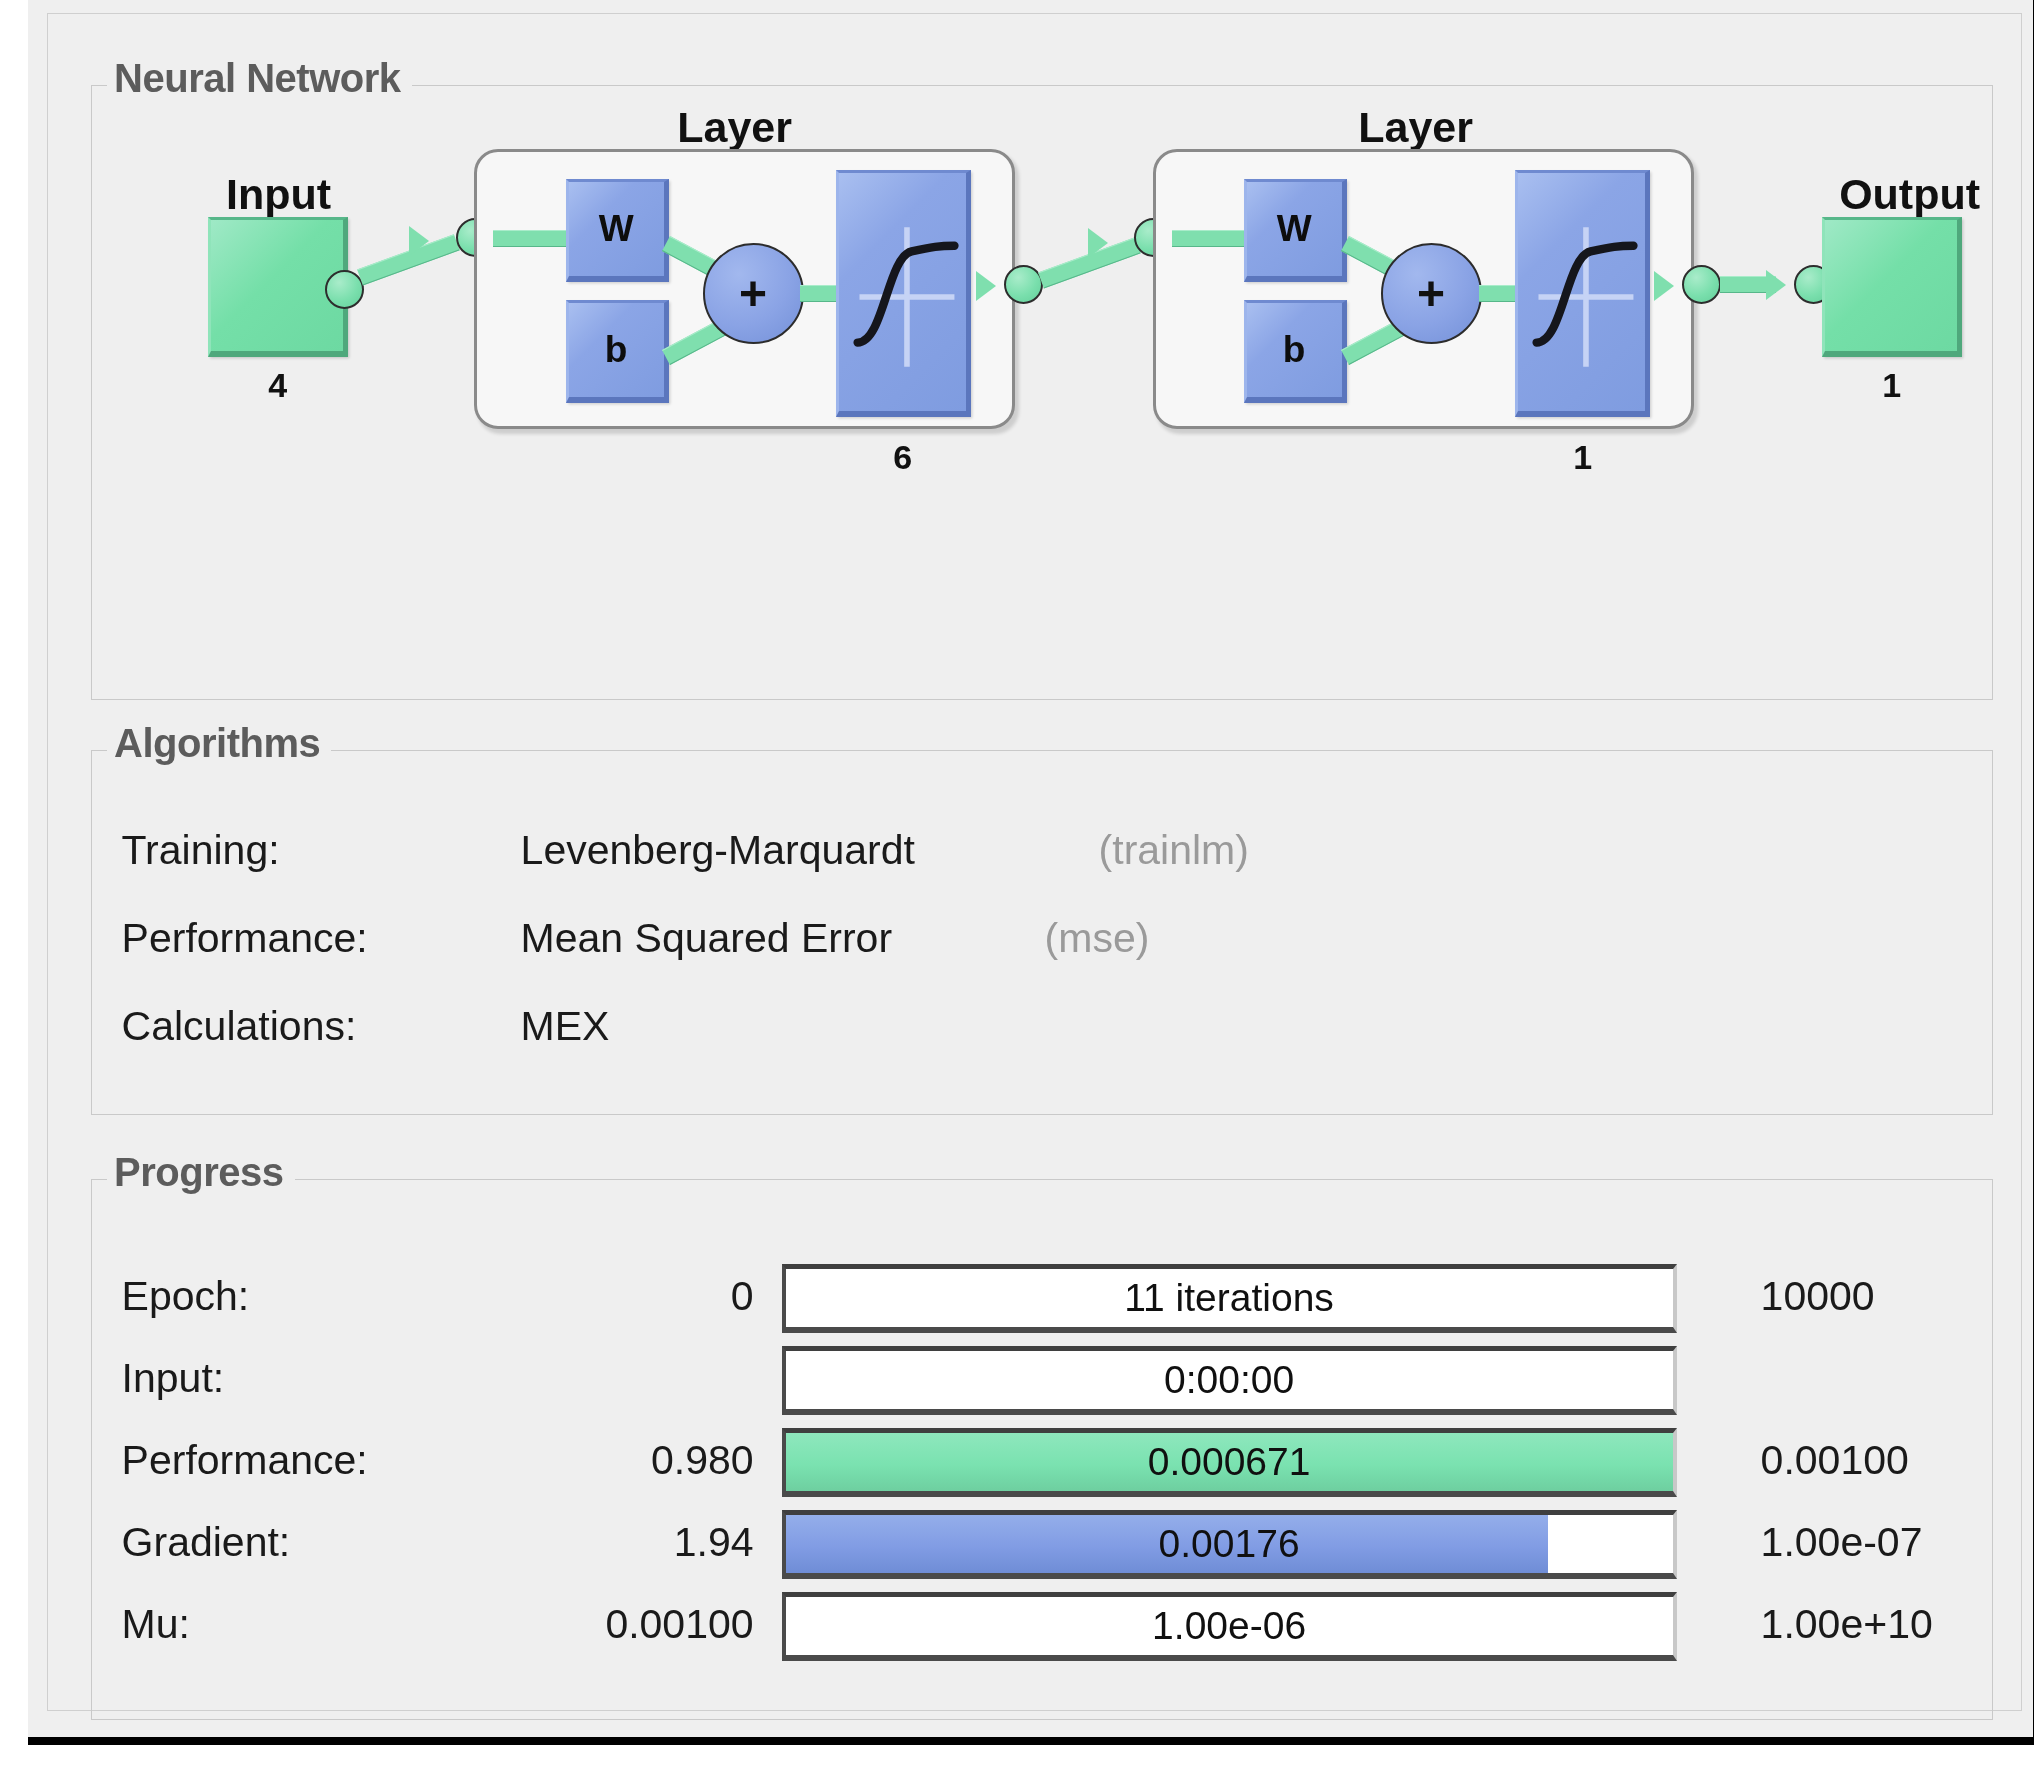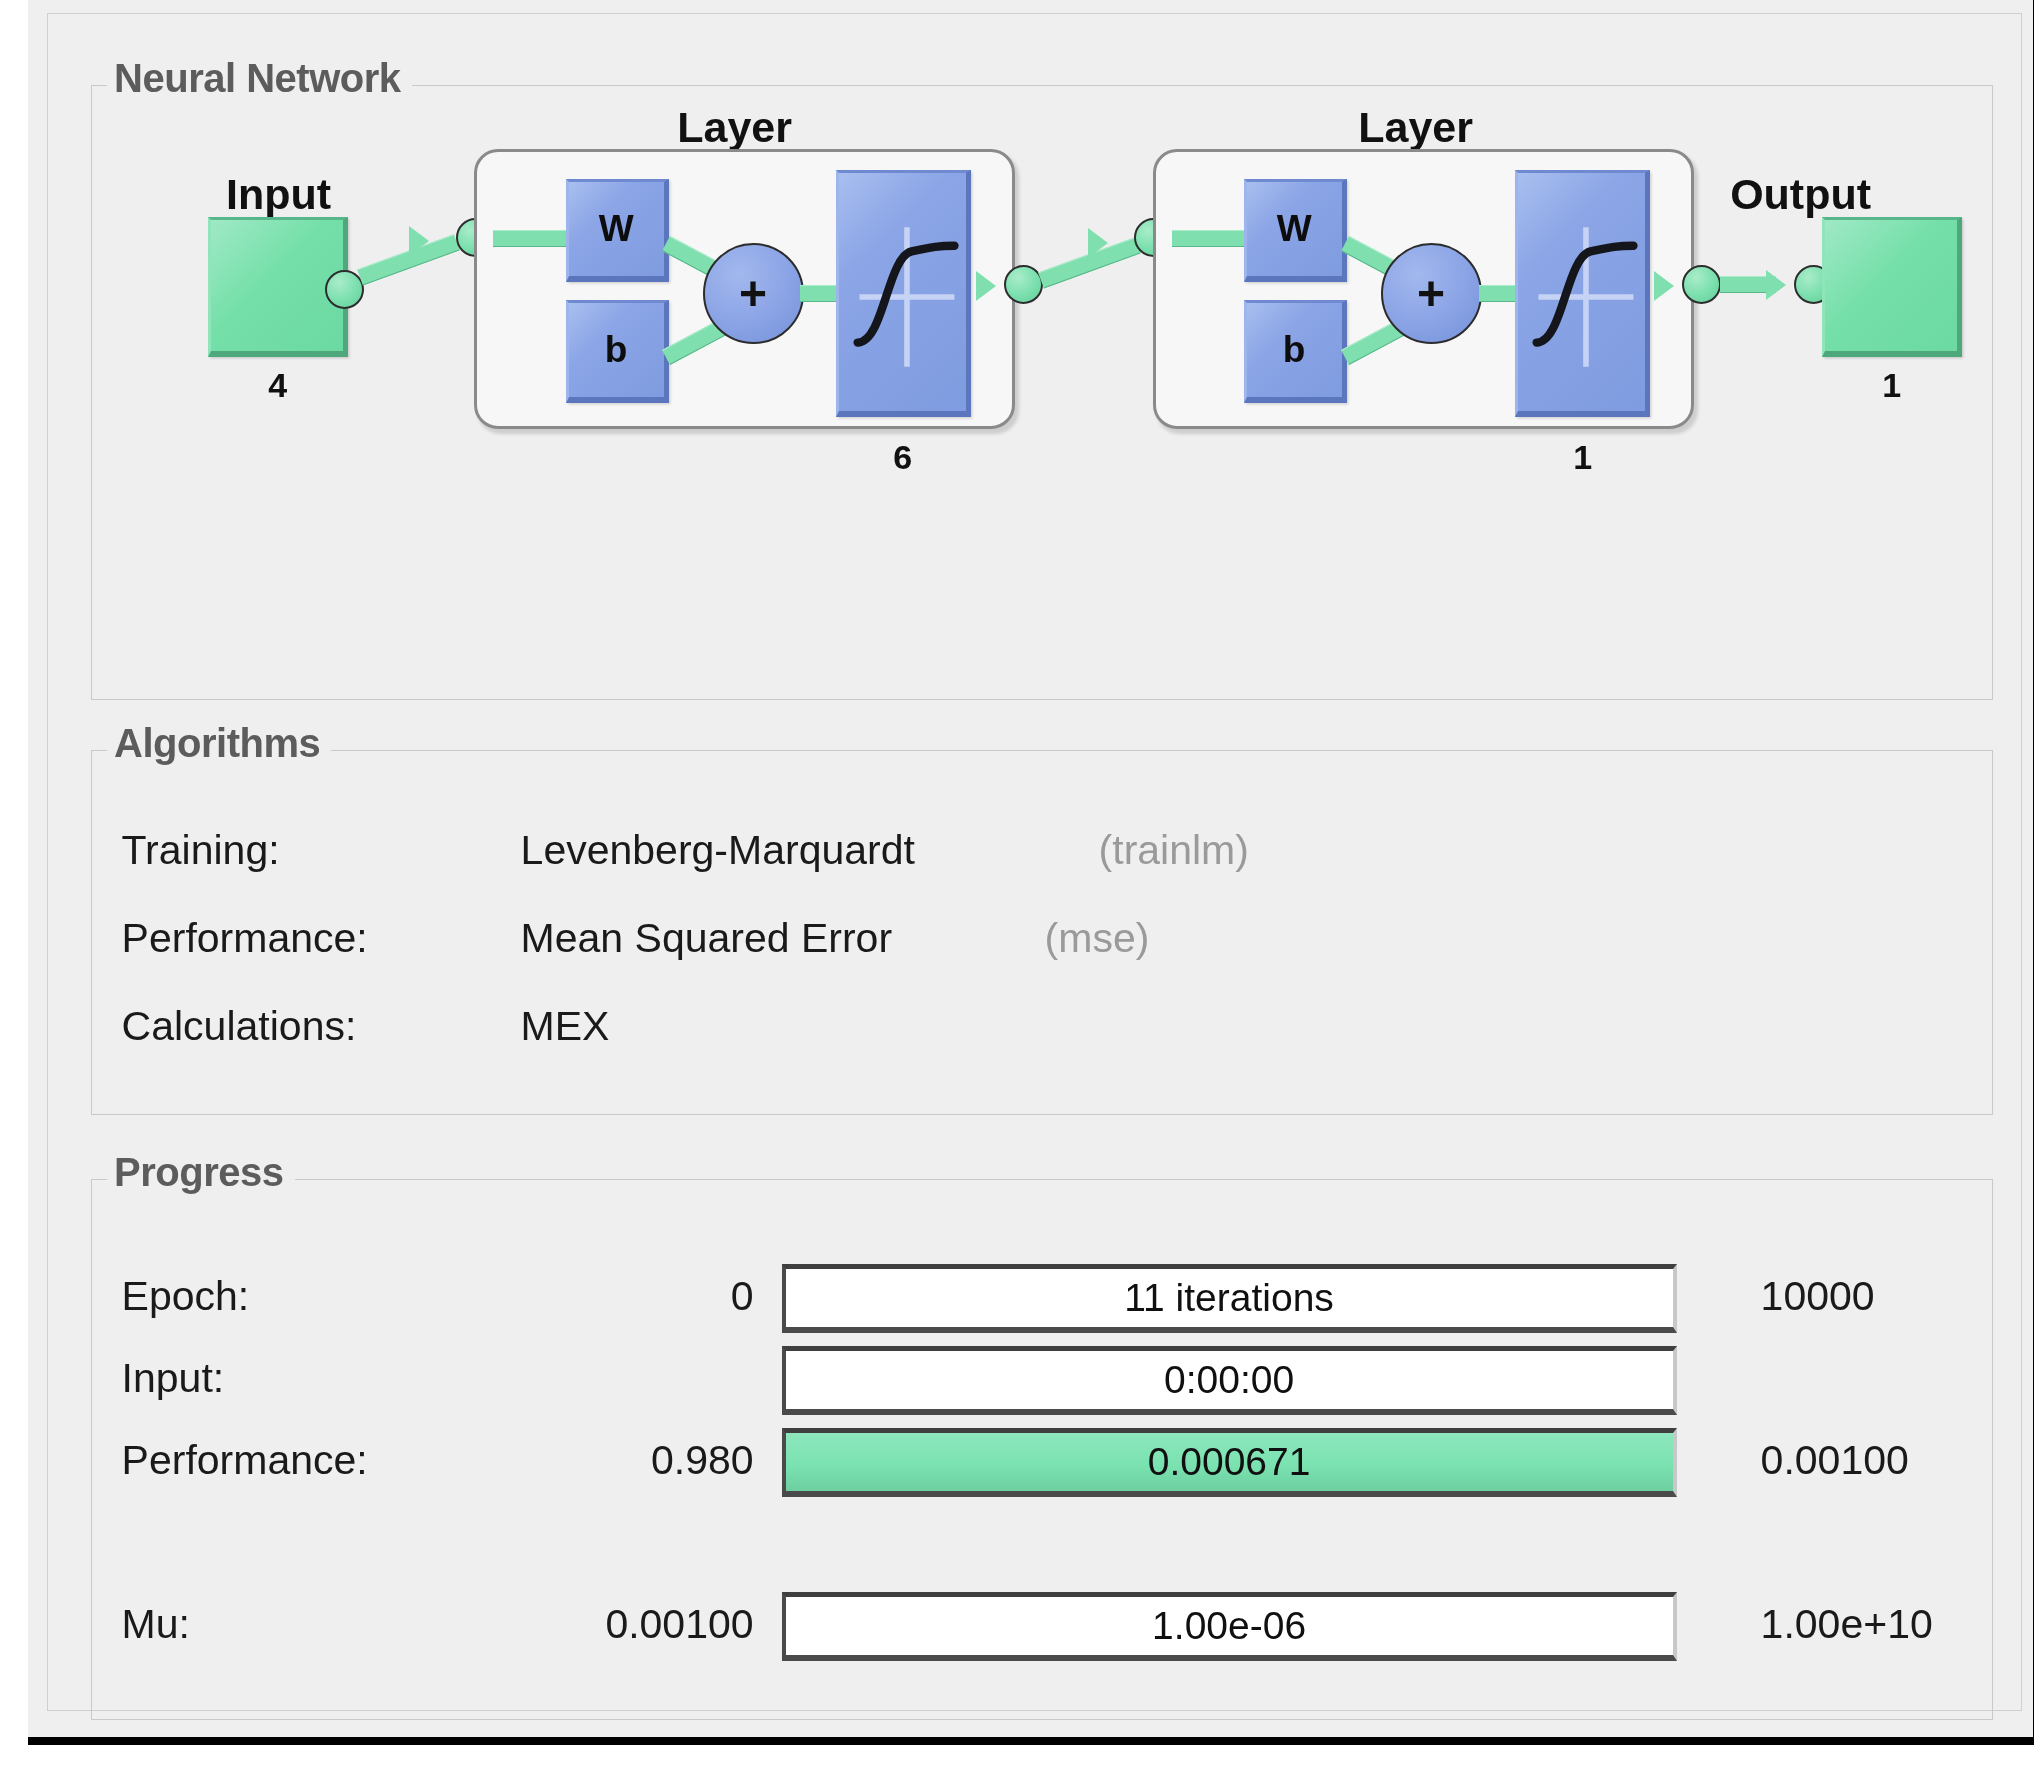--- a/index.html
+++ b/index.html
@@ -233,21 +233,21 @@
       </div>
 
       <div class="arrow" style="left:1562px;top:185px;"></div>
       <div class="dot" style="left:1590px;top:179px;width:39px;height:39px;"></div>
       <div class="num" style="left:1398px;top:352px;width:186px;">1</div>
 
       <div class="wire" style="left:1628px;top:190px;width:56px;height:17px;"></div>
       <div class="arrow" style="left:1674px;top:184px;"></div>
       <div class="dot" style="left:1702px;top:179px;width:39px;height:39px;"></div>
 
-      <div class="caption" style="left:1588px;top:84px;width:242px;">Output</div>
+      <div class="caption" style="left:1697px;top:84px;width:242px;">Output</div>
       <div class="io-block" style="left:1730px;top:131px;width:140px;height:140px;"></div>
       <div class="num" style="left:1730px;top:280px;width:140px;">1</div>
     </div>
   </div>
 
   <div class="group" id="grp-alg">
     <div class="legend">Algorithms</div>
 
     <div class="alg-row" style="top:76px;left:0;right:0;">
       <span class="alg-label">Training:</span>
@@ -293,20 +293,29 @@
     <div class="p-row" style="top:248px;">
       <span class="p-label">Performance:</span>
       <span class="p-left">0.980</span>
       <div class="bar">
         <div class="bar-fill green" style="width:100%"></div>
         <div class="bar-text">0.000671</div>
       </div>
       <span class="p-right">0.00100</span>
     </div>
 
+    <div class="p-row" style="top:330px;">
+      <span class="p-label">Gradient:</span>
+      <span class="p-left">1.94</span>
+      <div class="bar">
+        <div class="bar-fill blue" style="width:86%"></div>
+        <div class="bar-text">0.00176</div>
+      </div>
+      <span class="p-right">1.00e-07</span>
+    </div>
 
     <div class="p-row" style="top:412px;">
       <span class="p-label">Mu:</span>
       <span class="p-left">0.00100</span>
       <div class="bar">
         <div class="bar-fill" style="width:0%"></div>
         <div class="bar-text">1.00e-06</div>
       </div>
       <span class="p-right">1.00e+10</span>
     </div>

